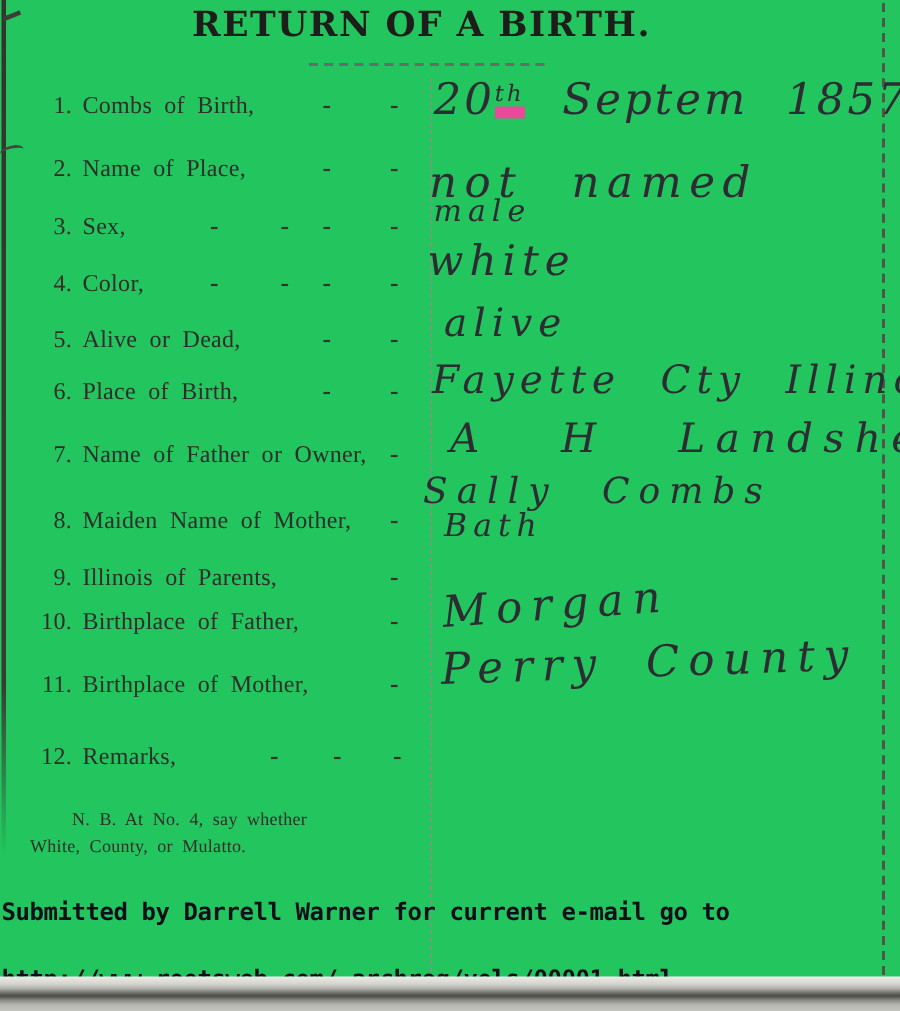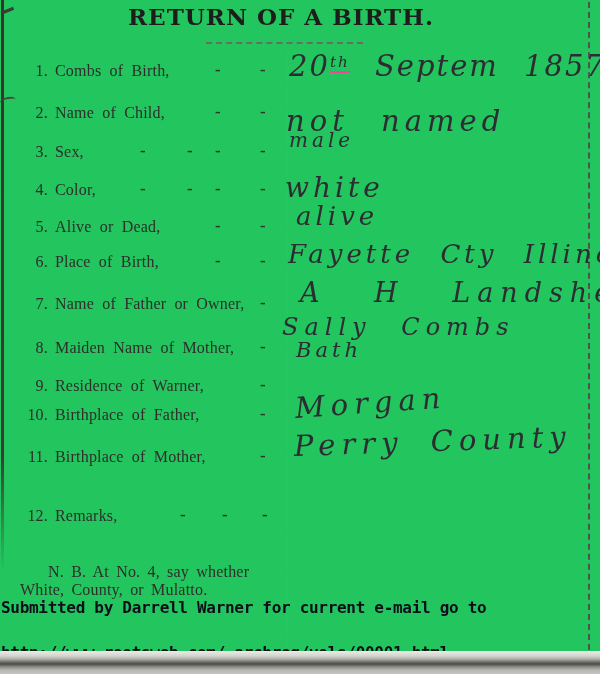--- a/index.html
+++ b/index.html
@@ -39,40 +39,40 @@
     position:absolute; left:588px; top:2px; height:648px; width:0;
     border-left:2px dashed #53534d;
   }
   .row{position:absolute; left:0; width:287px; height:20px; font-size:16px; color:#2e2e2a;}
   .row .num{position:absolute; left:0; width:48px; text-align:right; letter-spacing:0.2px;}
   .row .lbl{position:absolute; left:55px; white-space:nowrap; word-spacing:4px; letter-spacing:0.2px;}
   .dash{position:absolute; font-weight:bold; font-size:17px; color:#33332f; top:-2px;}
   .pA{left:140px}.pB{left:187px}.pC{left:215px}.pD{left:260px}
   .pE{left:180px}.pF{left:222px}.pG{left:262px}
   .r1{top:62px}.r2{top:104px}.r3{top:143px}.r4{top:181px}.r5{top:218px}.r6{top:253px}
-  .r7{top:295px}.r8{top:339px}.r9{top:377px}.r10{top:406px}.r11{top:448px}.r12{top:507px}
+  .r7{top:295px}.r8{top:339px}.r9{top:377px}.r10{top:406px}.r11{top:448px}.r12{top:496px}
   
   .entry{
     position:absolute; font-family:"DejaVu Serif", serif; font-style:italic;
     color:#2c2c32; white-space:nowrap; transform-origin:left center;
   }
   .e1{left:289px; top:49px;  font-size:29px; letter-spacing:2px; word-spacing:14px;}
-  .e1 sup{font-size:0.52em; vertical-align:9px; border-bottom:2px solid #ec4899; font-style:italic;}
+  .e1 sup{font-size:0.52em; vertical-align:9px; border-bottom:8px solid #ec4899; font-style:italic;}
   .e2{left:286px; top:104px;  font-size:29px; letter-spacing:5px; word-spacing:18px;}
   .e3{left:289px; top:128px; font-size:20px; letter-spacing:4px;}
-  .e4{left:285px; top:171px; font-size:28px; letter-spacing:4px;}
+  .e4{left:285px; top:157px; font-size:28px; letter-spacing:4px;}
   .e5{left:296px; top:201px; font-size:26px; letter-spacing:4px;}
   .e6{left:288px; top:239px; font-size:26px; letter-spacing:4px; word-spacing:14px;}
   .e7{left:300px; top:277px; font-size:27px; letter-spacing:7px; word-spacing:32px;}
   .e8{left:282px; top:313px; font-size:24px; letter-spacing:6px; word-spacing:16px;}
   .e9{left:296px; top:338px; font-size:21px; letter-spacing:4px;}
   .e10{left:295px; top:391px; font-size:29px; letter-spacing:6px; transform:rotate(-4deg);}
   .e11{left:294px; top:429px; font-size:29px; letter-spacing:6px; word-spacing:12px; transform:rotate(-2deg);}
   
-  .nb{position:absolute; font-size:16px; color:#2e2e2a; word-spacing:3px; letter-spacing:0.2px; white-space:nowrap;margin-top:24px;}
+  .nb{position:absolute; font-size:12px; color:#2e2e2a; word-spacing:3px; letter-spacing:0.2px; white-space:nowrap;}
   #nb1{left:48px; top:539px;}
   #nb2{left:20px; top:557px;}
   
   #footer{
     position:absolute; left:1px; top:572px; width:599px;
     font-family:"DejaVu Sans Mono", monospace; font-weight:bold;
     font-size:16px; line-height:14.7px; letter-spacing:-0.3px;
     color:#0e0e1a; white-space:pre;
   }
   
@@ -98,21 +98,21 @@
   <div id="right-edge"></div>
 
   <div class="row r1">
     <span class="num">1.</span>
     <span class="lbl">Combs of Birth,</span>
     <span class="dash pC">-</span>
     <span class="dash pD">-</span>
   </div>
   <div class="row r2">
     <span class="num">2.</span>
-    <span class="lbl">Name of Child,</span>
+    <span class="lbl">Name of Place,</span>
     <span class="dash pC">-</span>
     <span class="dash pD">-</span>
   </div>
   <div class="row r3">
     <span class="num">3.</span>
     <span class="lbl">Sex,</span>
     <span class="dash pA">-</span>
     <span class="dash pB">-</span>
     <span class="dash pC">-</span>
     <span class="dash pD">-</span>
@@ -142,21 +142,21 @@
     <span class="lbl">Name of Father or Owner,</span>
     <span class="dash pD">-</span>
   </div>
   <div class="row r8">
     <span class="num">8.</span>
     <span class="lbl">Maiden Name of Mother,</span>
     <span class="dash pD">-</span>
   </div>
   <div class="row r9">
     <span class="num">9.</span>
-    <span class="lbl">Residence of Warner,</span>
+    <span class="lbl">Illinois of Parents,</span>
     <span class="dash pD">-</span>
   </div>
   <div class="row r10">
     <span class="num">10.</span>
     <span class="lbl">Birthplace of Father,</span>
     <span class="dash pD">-</span>
   </div>
   <div class="row r11">
     <span class="num">11.</span>
     <span class="lbl">Birthplace of Mother,</span>

